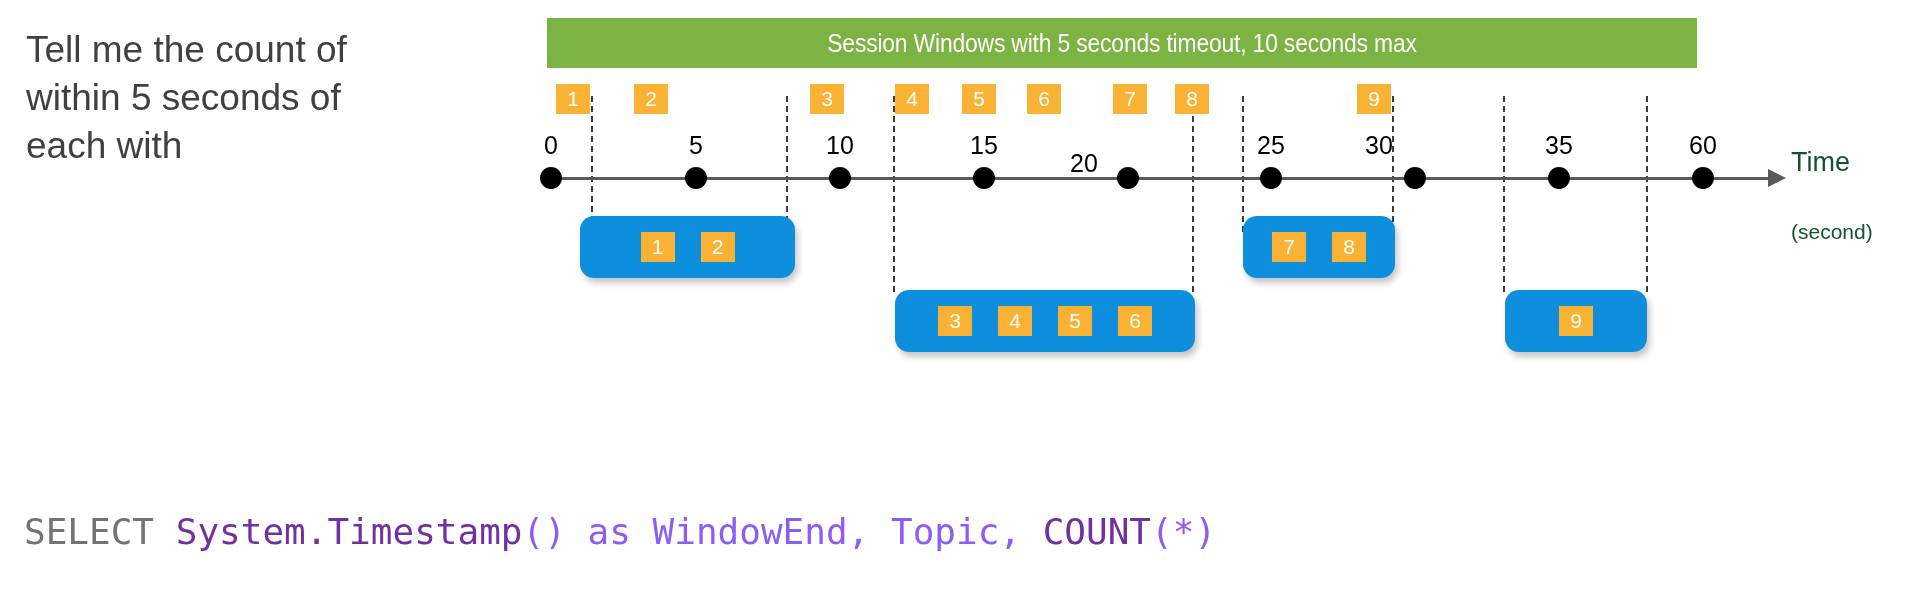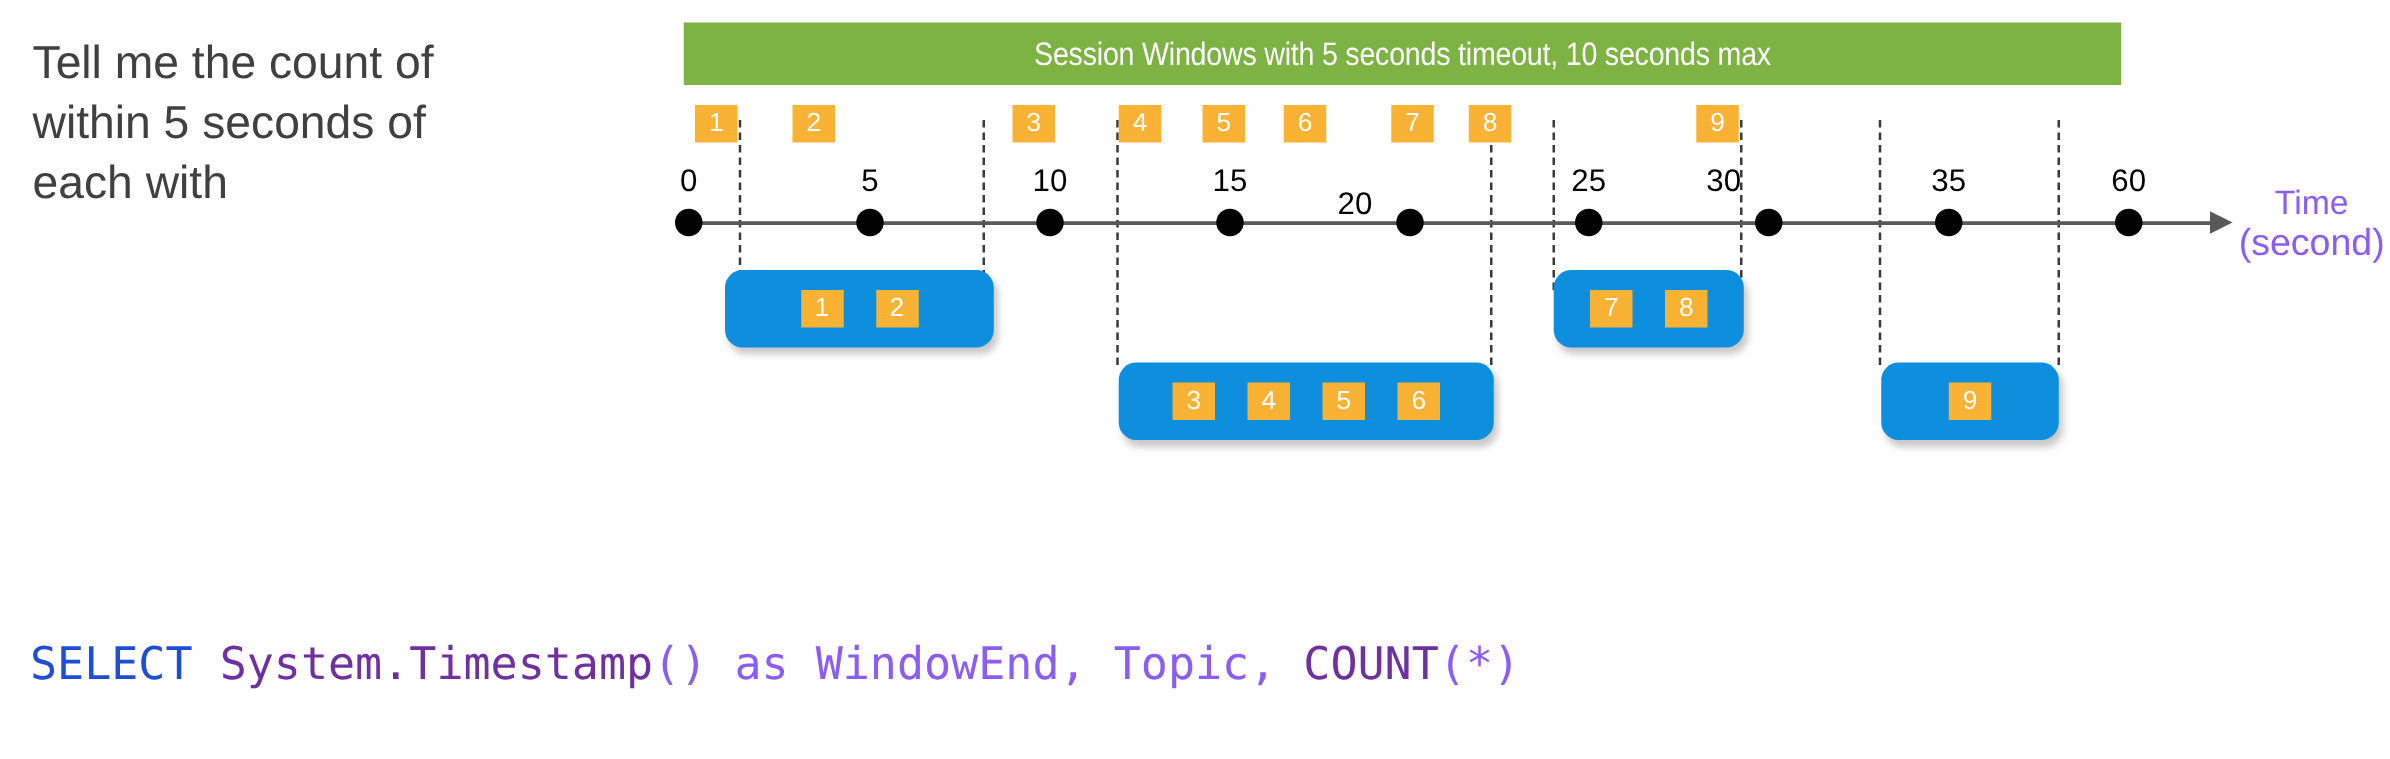--- a/index.html
+++ b/index.html
@@ -48,23 +48,22 @@
     position:absolute; width:22px; height:22px; border-radius:50%;
     background:#000000; top:167px;
   }
   .axis-label{
     position:absolute; top:131px; color:#000000; font-size:25px;
     font-family:"Liberation Sans",sans-serif; white-space:nowrap;
     transform:translateX(-50%);
   }
   #time-label{
     position:absolute; left:1791px; top:148px;
-    color:#8b5cf6; font-size:27px; line-height:1.10;
+    color:#14532d; font-size:27px; line-height:1.10;
     font-family:"Liberation Sans",sans-serif;
-    text-align:center;
   }
   #time-label div{white-space:nowrap;}
 
   
   .marker{
     position:absolute; background:#f9b233; color:#ffffff;
     display:flex; align-items:center; justify-content:center;
     font-size:21px; font-family:"Liberation Sans",sans-serif;
   }
   .marker.top{width:34px;height:30px;top:84px;}
@@ -78,21 +77,21 @@
   .session-box .marker{
     position:relative; width:34px; height:30px; top:auto; left:auto;
   }
 
   
   #sql{
     position:absolute; left:24px; top:410px; width:1860px;
     font-family:"DejaVu Sans Mono","Liberation Mono",monospace;
     font-size:36px; line-height:1.36; color:#000000; white-space:pre;
   }
-  .kw{color:#1d4ed8;}
+  .kw{color:#737373;}
   .fn{color:#7030a0;}
   .id{color:#8b5cf6;}
 </style>
 </head>
 <body>
 
 <div id="prompt">
   <div>Tell me the count of</div>
   <div>within 5 seconds of</div>
   <div>each with</div>
@@ -131,21 +130,21 @@
   <div class="axis-dot" style="left:829px;"></div>
   <div class="axis-dot" style="left:973px;"></div>
   <div class="axis-dot" style="left:1117px;"></div>
   <div class="axis-dot" style="left:1260px;"></div>
   <div class="axis-dot" style="left:1404px;"></div>
   <div class="axis-dot" style="left:1548px;"></div>
   <div class="axis-dot" style="left:1692px;"></div>
 
   <div id="time-label">
     <div>Time</div>
-    <div style="font-size:30px;">(second)</div>
+    <div style="font-size:21px;margin-top:42px;">(second)</div>
   </div>
 
   <div class="marker top" style="left:556px;">1</div>
   <div class="marker top" style="left:634px;">2</div>
   <div class="marker top" style="left:810px;">3</div>
   <div class="marker top" style="left:895px;">4</div>
   <div class="marker top" style="left:962px;">5</div>
   <div class="marker top" style="left:1027px;">6</div>
   <div class="marker top" style="left:1113px;">7</div>
   <div class="marker top" style="left:1175px;">8</div>

